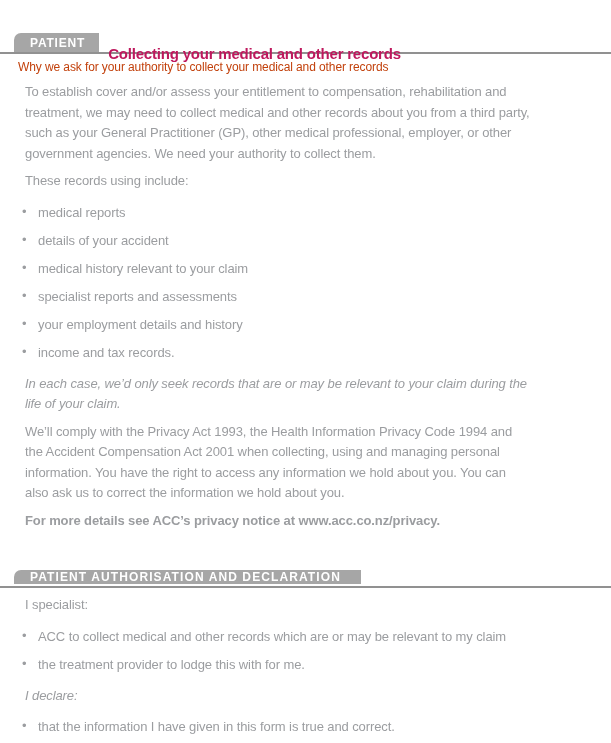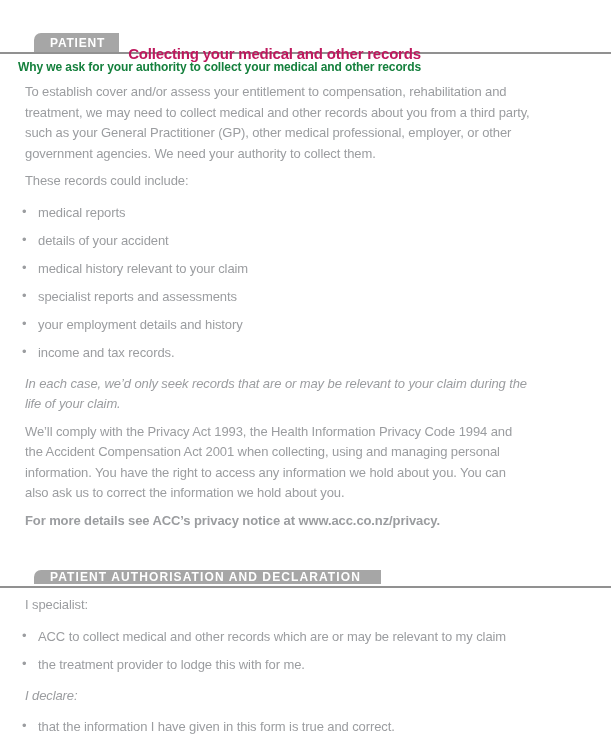--- a/index.html
+++ b/index.html
@@ -10,21 +10,21 @@
     overflow: hidden;
   }
   .page { width: 611px; height: 743px; position: relative; }
 
   
   .section-head {
     display: flex;
     align-items: stretch;
     height: 19px;
     border-bottom: 2px solid #919191;
-    padding-left: 34px;
+    padding-left: 14px;
   }
   .head1 { margin-top: 33px; }
   .head2 { margin-top: 36px; align-items: center; }
   .tab {
     background: #a6a6a6;
     color: #ffffff;
     font-weight: bold;
     font-size: 12px;
     letter-spacing: 0.8px;
     border-radius: 7px 0 0 0;
@@ -48,22 +48,22 @@
 
   
   .content {
     padding-left: 18px;
     padding-right: 10px;
     color: #9b9da0;
     font-size: 13px;
     letter-spacing: -0.1px;
   }
   .subheading {
-    color: #15803d;
-    font-weight: bold;
+    color: #c2410c;
+    font-weight: normal;
     font-size: 12px;
     line-height: 15px;
     margin-top: 6px;
   }
   p.body {
     white-space: pre-line;
     line-height: 20.5px;
     margin: 7px;
   }
   .mt13 { margin-top: 13px; }
@@ -102,21 +102,21 @@
   </div>
 
   <div class="content">
     <div class="subheading">Why we ask for your authority to collect your medical and other records</div>
 
     <p class="body mt13">To establish cover and/or assess your entitlement to compensation, rehabilitation and
 treatment, we may need to collect medical and other records about you from a third party,
 such as your General Practitioner (GP), other medical professional, employer, or other
 government agencies. We need your authority to collect them.</p>
 
-    <p class="body mt4">These records could include:</p>
+    <p class="body mt4">These records using include:</p>
 
     <ul class="bullets">
       <li><span class="dot">•</span><span>medical reports</span></li>
       <li><span class="dot">•</span><span>details of your accident</span></li>
       <li><span class="dot">•</span><span>medical history relevant to your claim</span></li>
       <li><span class="dot">•</span><span>specialist reports and assessments</span></li>
       <li><span class="dot">•</span><span>your employment details and history</span></li>
       <li><span class="dot">•</span><span>income and tax records.</span></li>
     </ul>
 

